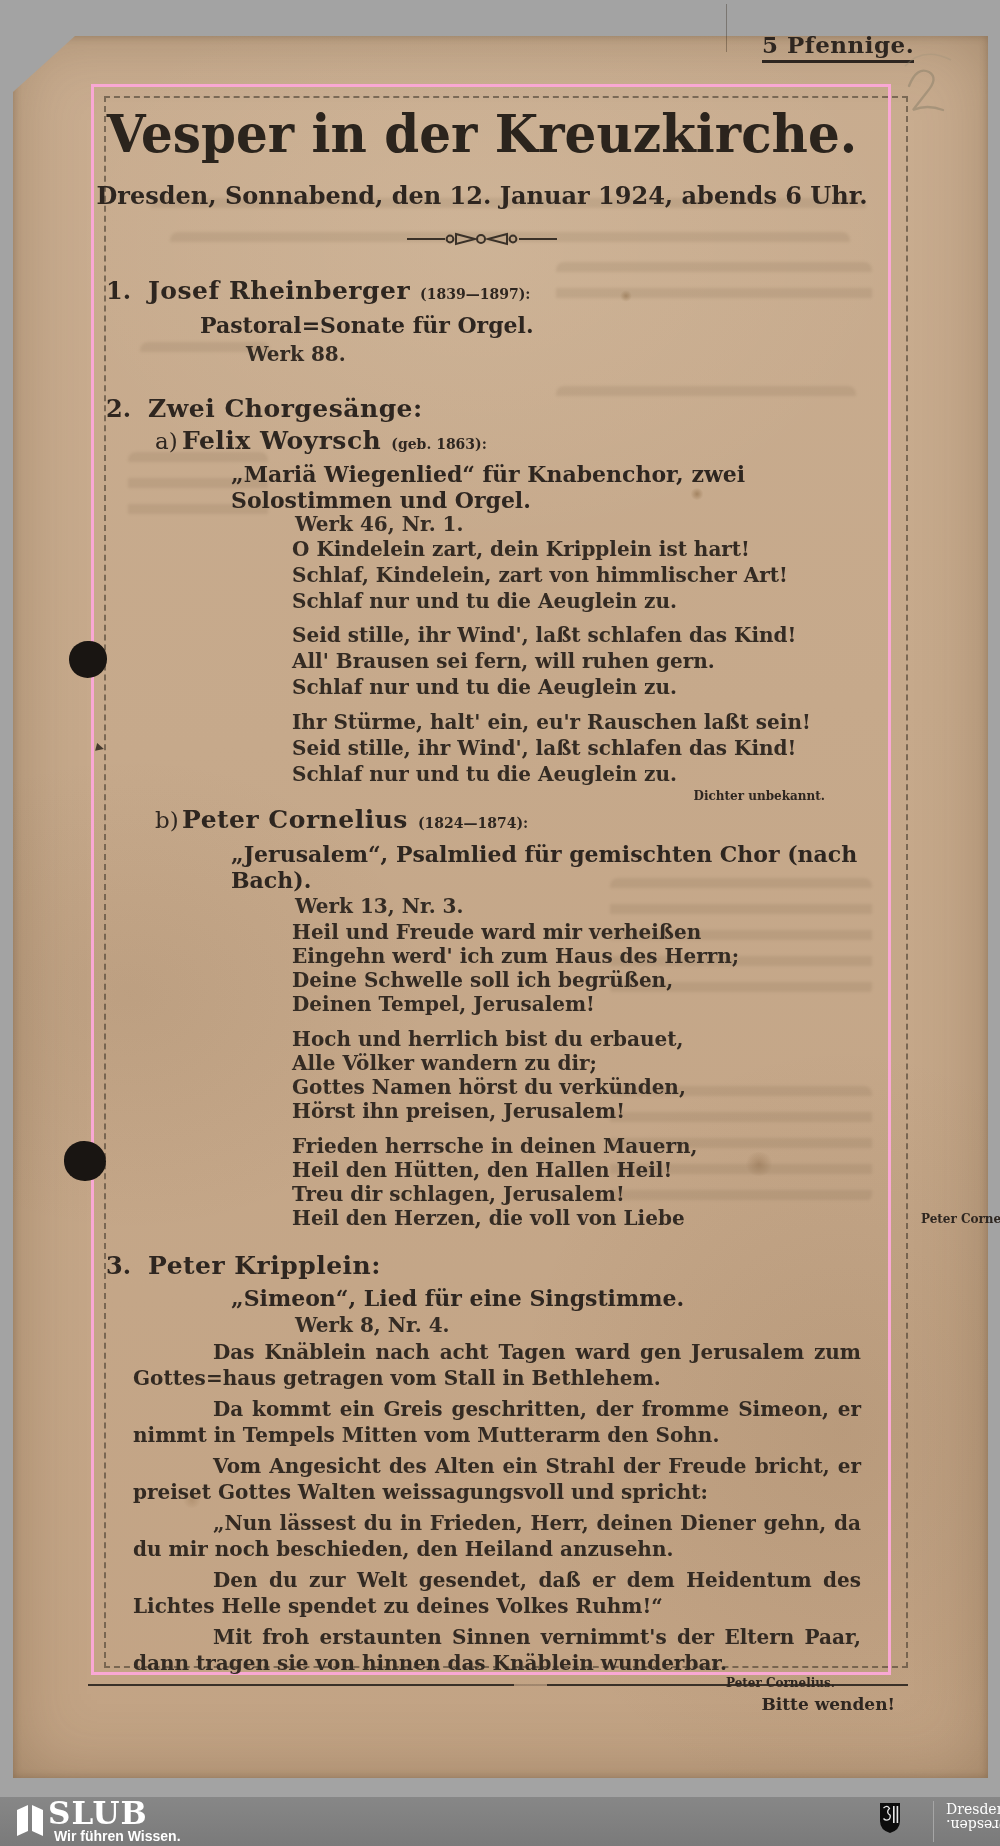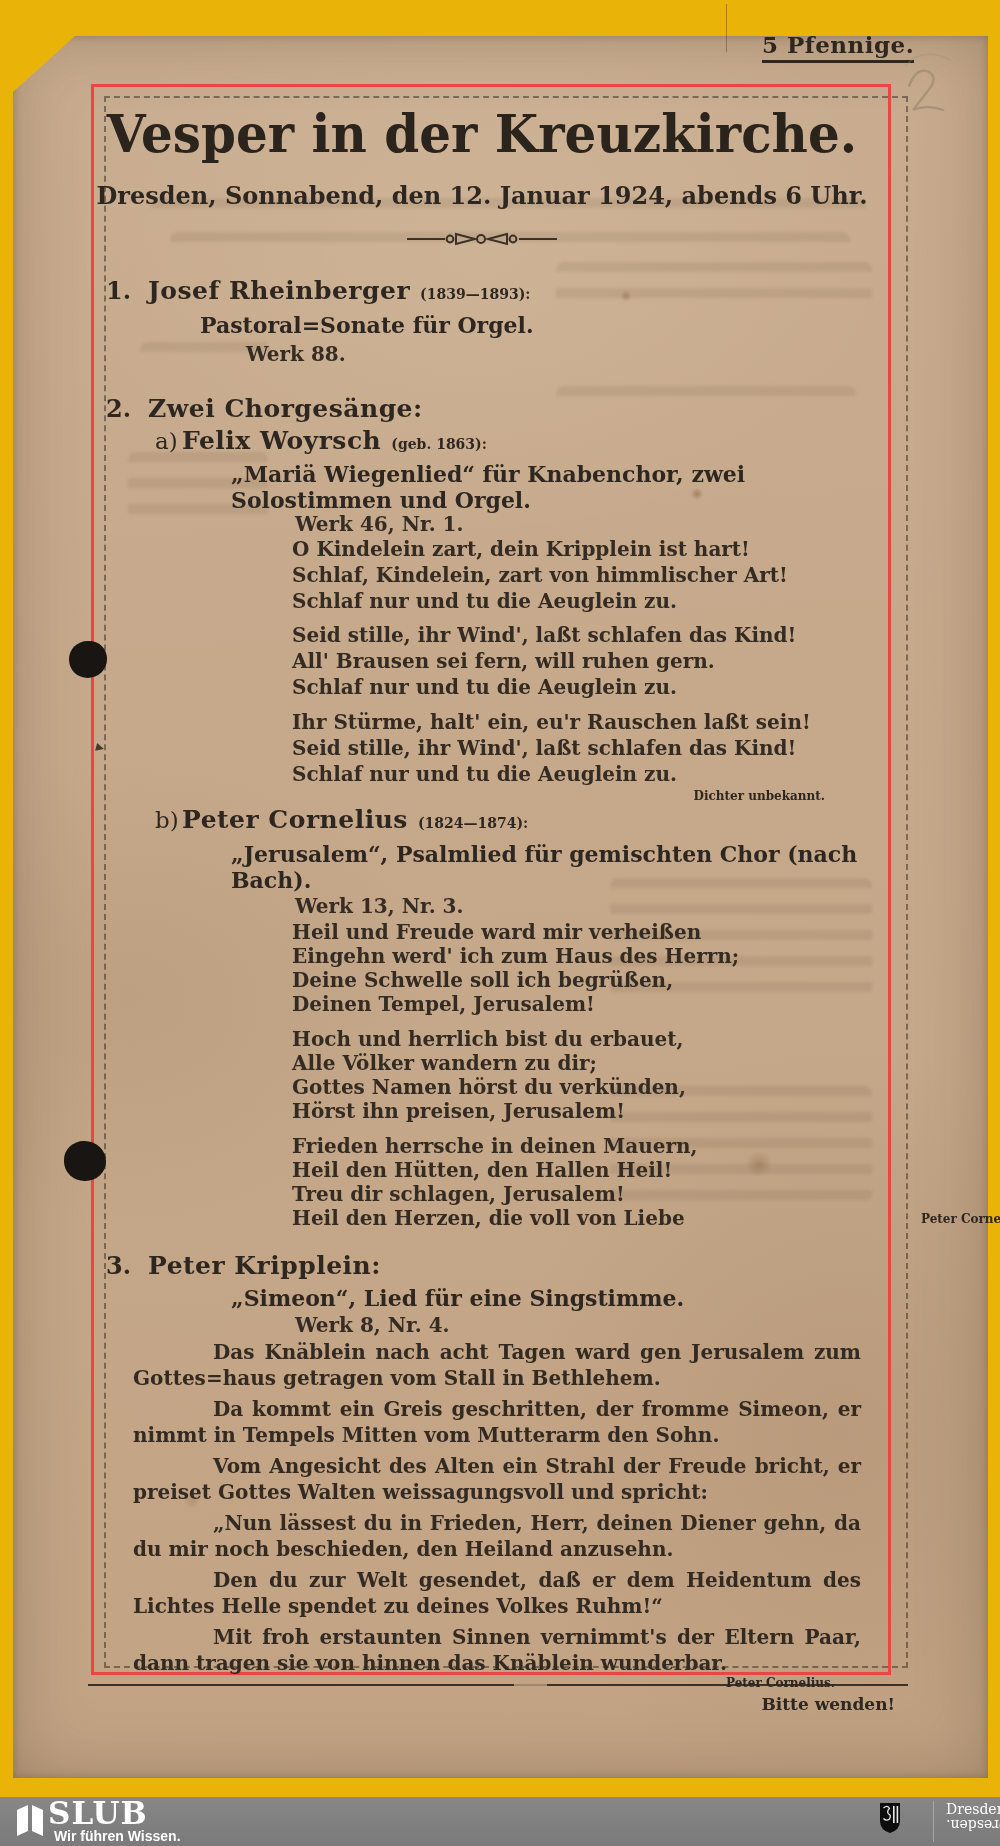--- a/index.html
+++ b/index.html
@@ -1,34 +1,34 @@
 <!DOCTYPE html>
 <html><head>
 <meta charset="utf-8">
 <style>
   html,body{margin:0;padding:0;}
-  .stage{position:relative;width:1000px;height:1846px;background:#eab308;overflow:hidden;
+  .stage{position:relative;width:1000px;height:1846px;background:#a3a3a3;overflow:hidden;
          font-family:"DejaVu Serif", serif;}
   
   .paper{position:absolute;left:13px;top:36px;width:975px;height:1742px;
          background:
            radial-gradient(ellipse 700px 500px at 48% 12%, rgba(255,244,220,.10), rgba(255,244,220,0) 60%),
            radial-gradient(ellipse 600px 700px at 85% 80%, rgba(92,62,32,.10), rgba(92,62,32,0) 55%),
            radial-gradient(ellipse 500px 400px at 12% 55%, rgba(92,62,32,.08), rgba(92,62,32,0) 60%),
            linear-gradient(176deg,#c9ad90 0%,#c6a98b 40%,#c2a384 100%);
          clip-path:polygon(62px 0, 100% 0, 100% 100%, 0 100%, 0 56px);
          box-shadow:inset 0 0 70px rgba(80,55,30,.30), inset 0 0 8px rgba(60,40,20,.30);}
   
   .bleed{position:absolute;filter:blur(1.7px);opacity:.38;border-radius:8px;
          background:repeating-linear-gradient(180deg, rgba(106,84,58,.34) 0 10px, rgba(106,84,58,0) 10px 26px);}
   .stain{position:absolute;border-radius:50%;}
   .crease{position:absolute;width:1px;background:rgba(45,33,20,.35);}
   
   .frame{position:absolute;left:91px;top:84px;width:800px;height:1591px;box-sizing:border-box;
-         border:3px solid #ef4444;padding:18px 18px 0 0;}
+         border:3px solid #f9a8d4;padding:18px 18px 0 0;}
   .dashed-frame{position:absolute;left:104px;top:96px;width:804px;height:1572px;box-sizing:border-box;
          border:2px dashed rgba(62,52,40,.55);pointer-events:none;}
   .bottom-rule{position:absolute;left:88px;top:1684px;width:820px;height:2px;
          background:linear-gradient(90deg,#3a3128 0 52%, rgba(58,49,40,.25) 52% 56%, #3a3128 56% 100%);}
   .punch{position:absolute;background:#191512;border-radius:50% 48% 52% 50%;}
   
   .ink{color:#2e2620;}
   .page-title{margin:0;text-align:center;font-size:50px;line-height:58px;font-weight:bold;
               letter-spacing:0;transform:scaleY(1.06);color:#2b241d;}
   .dateline{margin:18px 0 0 0;text-align:center;font-size:24px;line-height:30px;font-weight:bold;color:#2e2620;}
@@ -117,21 +117,21 @@
         <circle cx="74" cy="8" r="4"></circle>
         <polygon points="100,3 81,8 100,13"></polygon>
         <circle cx="106" cy="8" r="3.4"></circle>
         <line x1="112" y1="8" x2="150" y2="8"></line>
       </g>
     </svg>
 
     <div class="item-head ink" style="margin-top:30px;">
       <span class="item-num">1.</span>
       <span class="composer">Josef Rheinberger</span>
-      <span class="dates">(1839—1893):</span>
+      <span class="dates">(1839—1897):</span>
     </div>
     <p class="worktitle ink" style="margin-left:106px;margin-top:4px;">Pastoral=Sonate für Orgel.</p>
     <p class="werk" style="margin-left:152px;margin-top:5px;">Werk 88.</p>
 
     <div class="item-head ink" style="margin-top:30px;">
       <span class="item-num">2.</span>
       <span class="composer">Zwei Chorgesänge:</span>
     </div>
 
     <div class="sub-head ink" style="margin-top:4px;">

